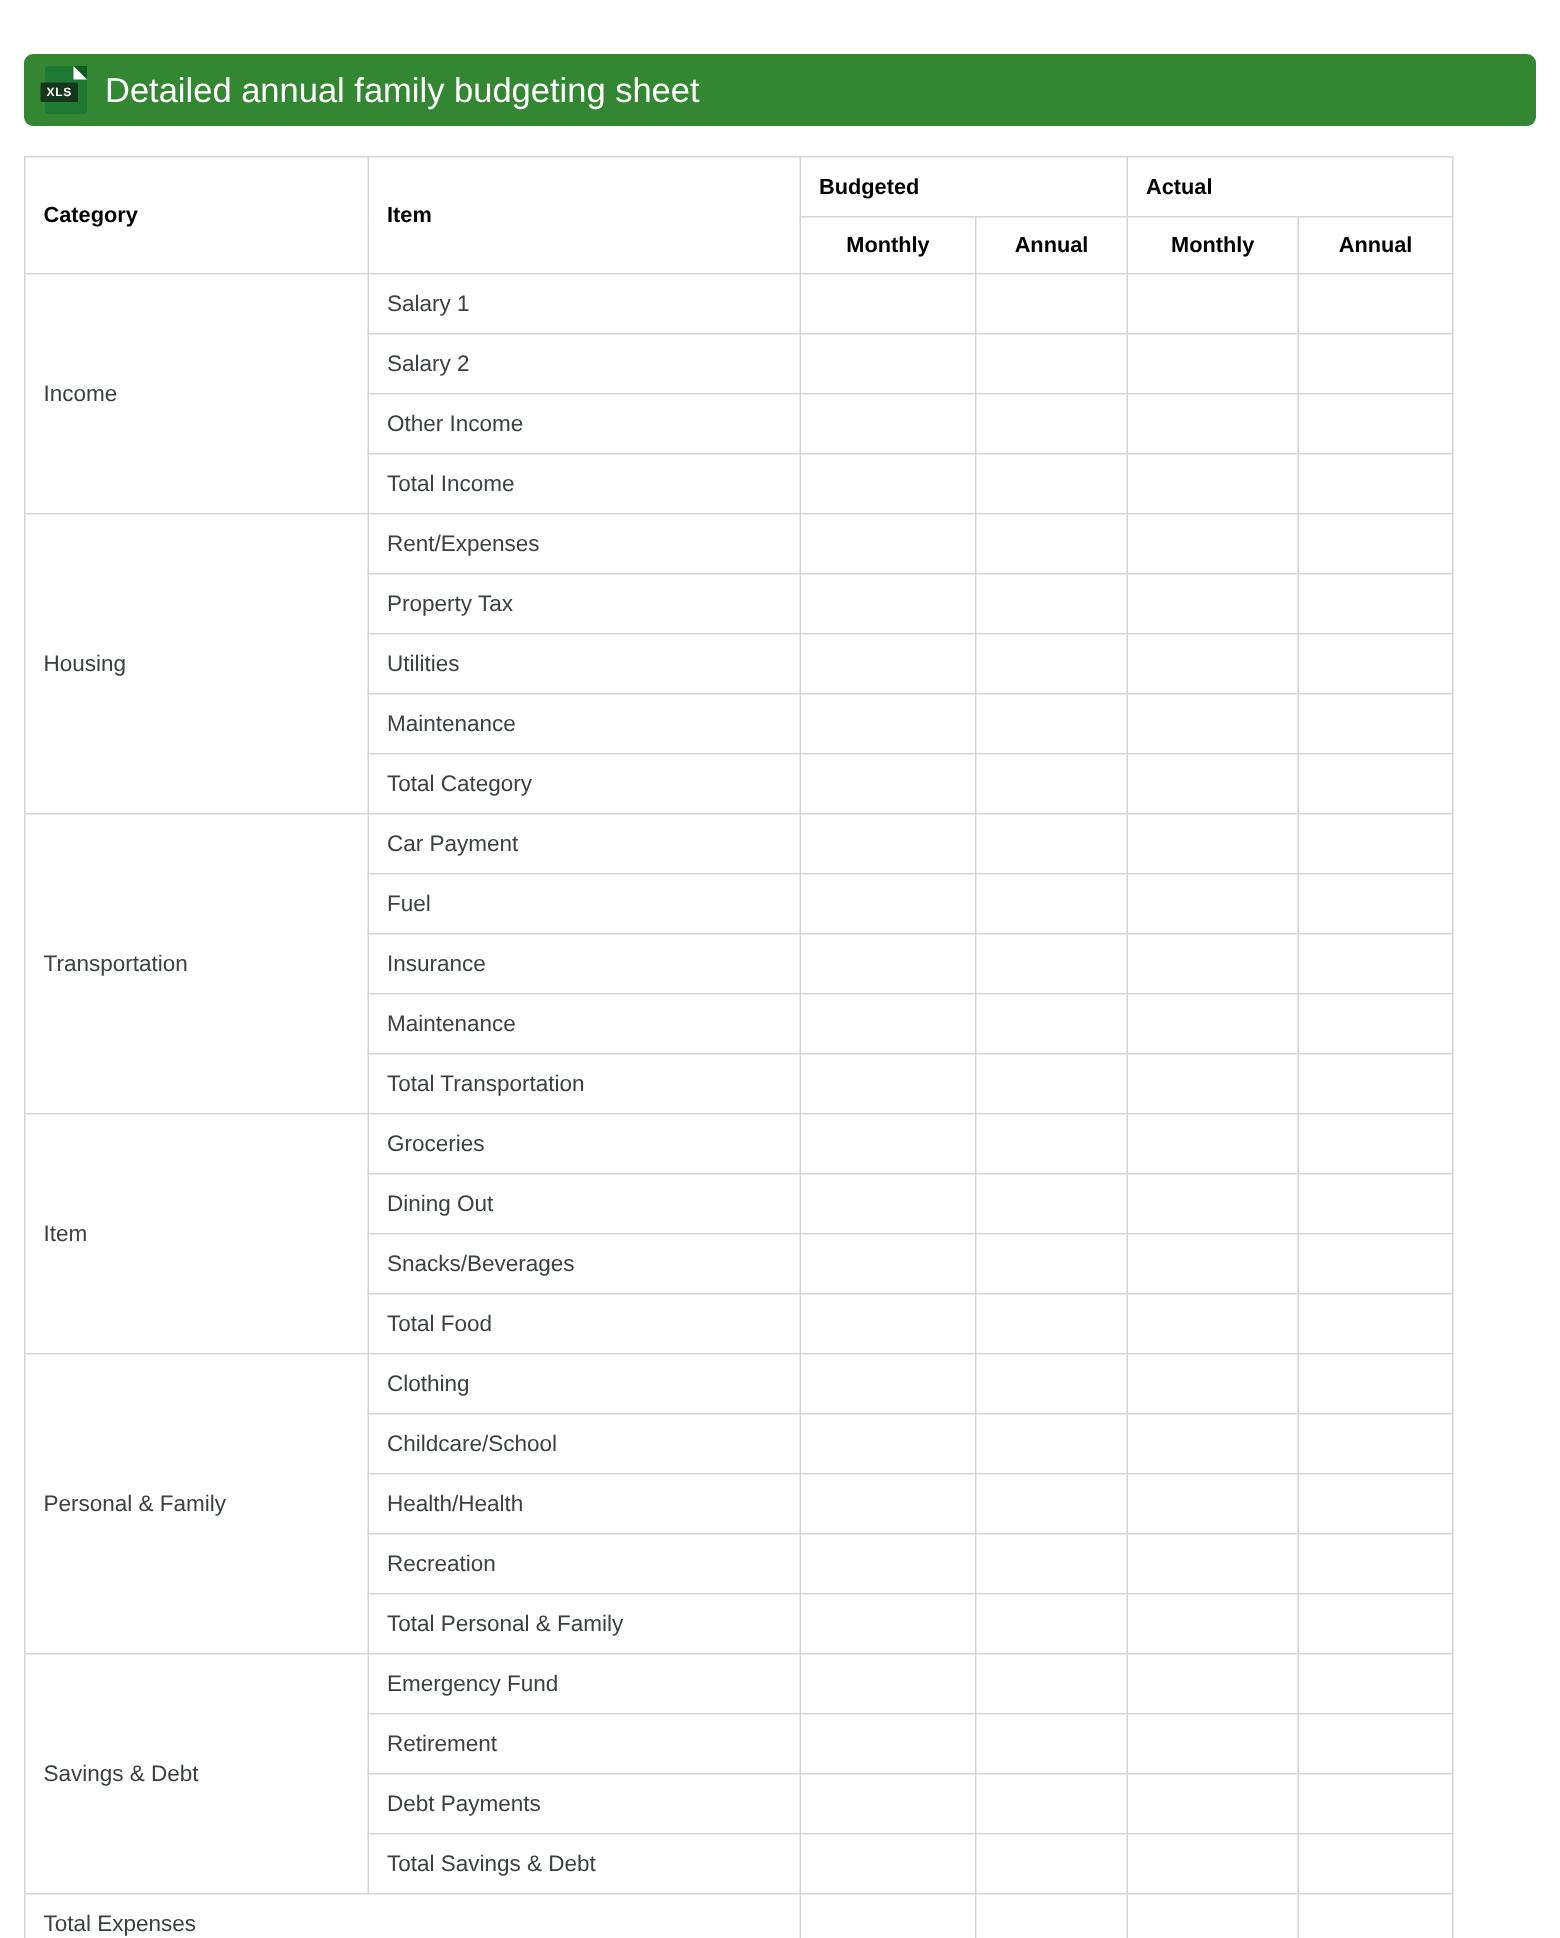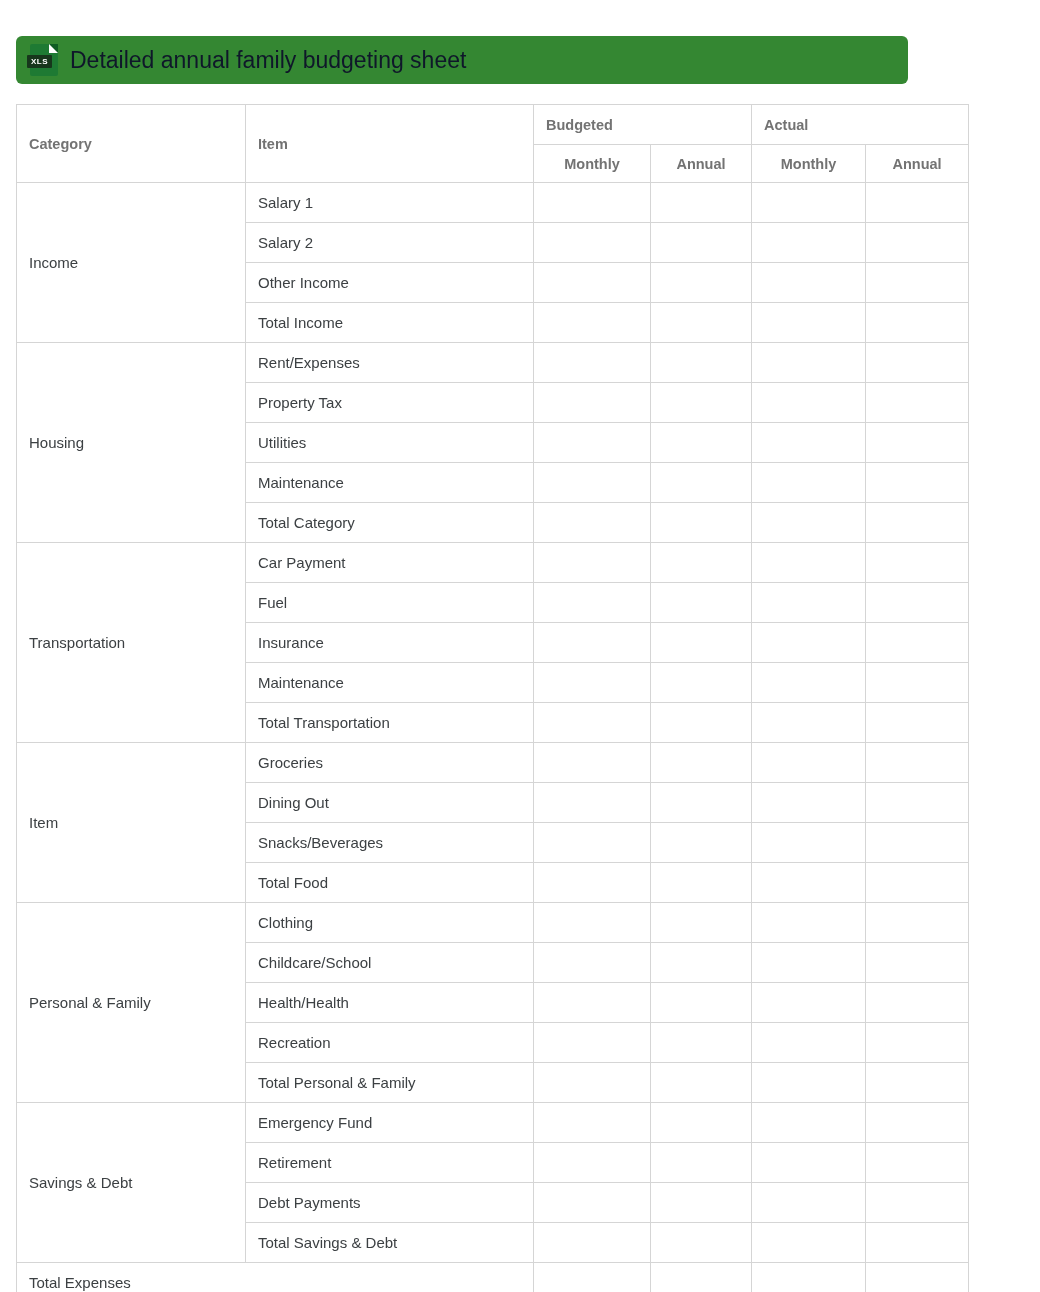--- a/index.html
+++ b/index.html
@@ -17,21 +17,21 @@
     width: 1040px;
     height: 1292px;
     box-sizing: border-box;
   }
 
   
   .title-bar {
     position: absolute;
     left: 16px;
     top: 36px;
-    width: 892px;
+    width: 1008px;
     height: 48px;
     background: #348732;
     border-radius: 6px;
     display: flex;
     align-items: center;
     box-sizing: border-box;
     padding-left: 14px;
   }
 
   .xls-icon {
@@ -76,21 +76,21 @@
     font-size: 8px;
     font-weight: bold;
     letter-spacing: 0.5px;
     line-height: 11px;
     padding: 1px 4px;
     border-radius: 1px;
     font-family: "Liberation Sans", sans-serif;
   }
 
   .title-text {
-    color: #0f172a;
+    color: #ffffff;
     font-size: 23px;
     font-weight: 400;
     line-height: 28px;
     white-space: nowrap;
     font-family: "Liberation Sans", sans-serif;
   }
 
   
   .sheet-table {
     position: absolute;
@@ -109,21 +109,21 @@
     text-align: left;
     vertical-align: middle;
     box-sizing: border-box;
     overflow: hidden;
     white-space: nowrap;
   }
 
   .sheet-table th {
     font-size: 14.5px;
     font-weight: bold;
-    color: #737373;
+    color: #000000;
     background: #ffffff;
   }
 
   .sheet-table td {
     font-size: 15px;
     font-weight: 400;
     color: #3c4043;
     background: #ffffff;
     height: 40px;
   }

